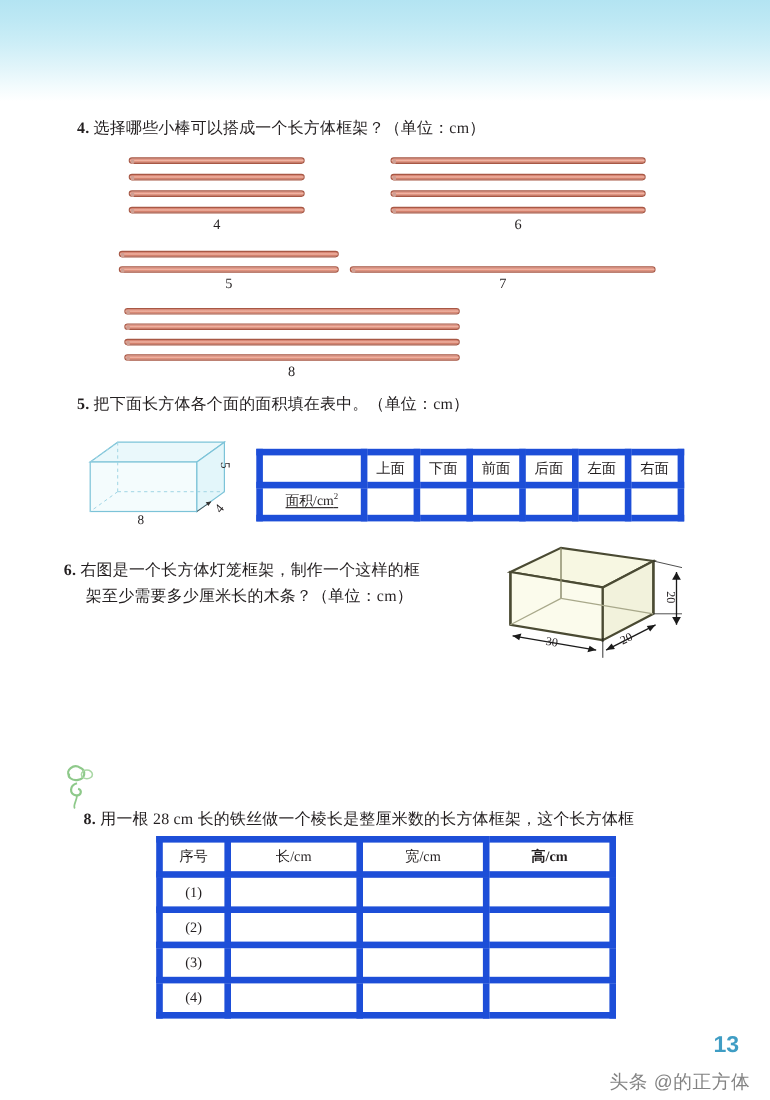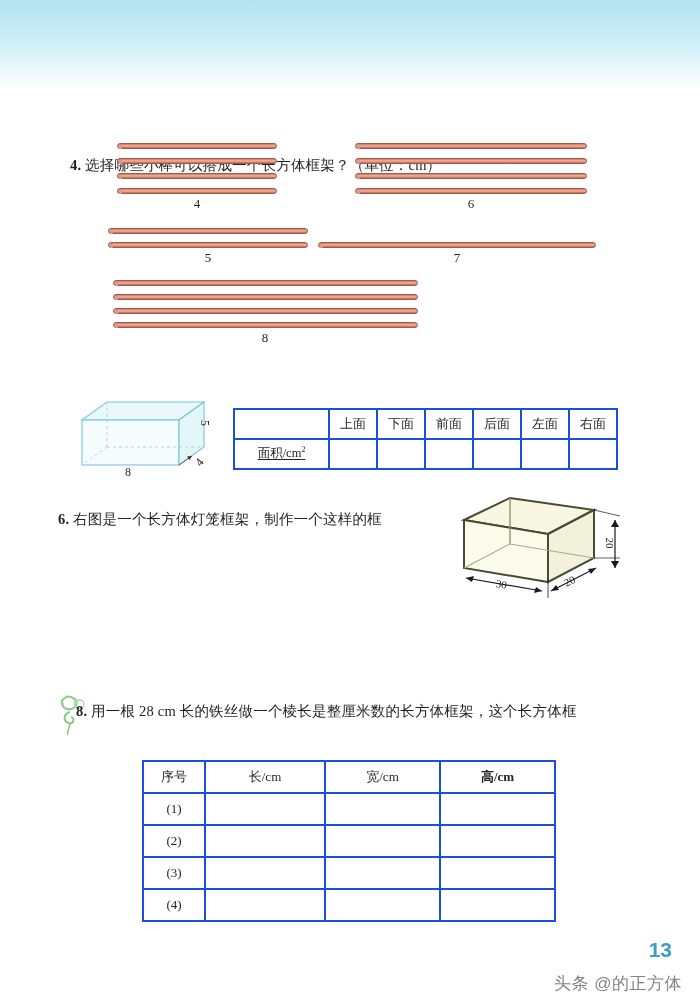--- a/index.html
+++ b/index.html
@@ -82,21 +82,21 @@
 
   
   table.grid {
     position: absolute;
     border-collapse: collapse;
     font-size: 13px;
     color: #231f20;
     background: #ffffff;
   }
   table.grid td, table.grid th {
-    border: 2px solid #1d4ed8;
+    border: 6px solid #1d4ed8;
     font-weight: normal;
     text-align: center;
     font-family: "Liberation Serif", serif;
     padding: 0;
   }
 
   #area-table { left: 233px; top: 408px; }
   #area-table td { height: 30px; }
   #area-table .c0 { width: 95px; text-decoration: underline; }
   #area-table .ch { width: 48px; }
@@ -145,21 +145,21 @@
     letter-spacing: .5px;
     opacity: .85;
   }
 </style>
 </head>
 <body>
 
 <div class="page">
 <div class="content">
 
-  <div class="q" style="left:70px; top:106px; width:560px;margin-top:48px;">
+  <div class="q" style="left:70px; top:106px; width:560px;">
     <span class="num">4.</span>
     <span>选择哪些小棒可以搭成一个长方体框架？（单位：cm）</span>
   </div>
 
   <div>
     <div class="stick" style="left:117px; top:143px; width:160px;">
           <span class="stick-cap" style="left:1px;"></span>
         </div>
     <div class="stick" style="left:117px; top:158px; width:160px;">
           <span class="stick-cap" style="left:1px;"></span>
@@ -215,20 +215,24 @@
         </div>
     <div class="stick" style="left:113px; top:308px; width:305px;">
           <span class="stick-cap" style="left:1px;"></span>
         </div>
     <div class="stick" style="left:113px; top:322px; width:305px;">
           <span class="stick-cap" style="left:1px;"></span>
         </div>
     <div class="stick-label" style="left:235px; top:330px; width:60px;">8</div>
   </div>
 
+  <div class="q" style="left:70px; top:357px; width:560px;">
+    <span class="num">5.</span>
+    <span>把下面长方体各个面的面积填在表中。（单位：cm）</span>
+  </div>
 
   <div class="box-wrap" style="left:72px; top:392px; width:160px; height:90px;">
     <svg width="160" height="90" viewBox="0 0 160 90">
 
       <polygon points="10,28 35,10 132,10 107,28" fill="#eaf8fb" stroke="#7cc3d8" stroke-width="1.1"></polygon>
 
       <rect x="10" y="28" width="97" height="45" fill="#f4fcfd" stroke="#7cc3d8" stroke-width="1.1"></rect>
 
       <polygon points="107,28 132,10 132,55 107,73" fill="#e3f6fa" stroke="#7cc3d8" stroke-width="1.1"></polygon>
 
@@ -269,20 +273,21 @@
         <td></td>
       </tr>
     </tbody>
   </table>
 
   <div class="q" style="left:58px; top:508px; width:400px;">
     <div>
       <span class="num">6.</span>
       <span>右图是一个长方体灯笼框架，制作一个这样的框</span>
     </div>
+    <div class="q-line2">架至少需要多少厘米长的木条？（单位：cm）</div>
   </div>
 
   <div class="lantern">
     <svg width="185" height="112" viewBox="0 0 185 112">
 
       <polygon points="12,28 58,6 142,18 96,42" fill="#f7f7e2" stroke="#4a4a33" stroke-width="2"></polygon>
 
       <polygon points="12,28 96,42 96,90 12,76" fill="#fbfbec" stroke="#4a4a33" stroke-width="2"></polygon>
 
       <polygon points="96,42 142,18 142,66 96,90" fill="#f2f2dc" stroke="#4a4a33" stroke-width="2"></polygon>
@@ -318,21 +323,21 @@
 
   <div class="q8-icon">
     <svg width="34" height="46" viewBox="0 0 34 46">
       <path d="M6 14 C2 8, 10 2, 16 6 C22 9, 20 16, 14 17 C8 18, 4 14, 6 11" fill="none" stroke="#8ec98a" stroke-width="2"></path>
       <path d="M13 20 C6 22, 6 30, 12 31 C17 32, 18 26, 14 25" fill="none" stroke="#8ec98a" stroke-width="2"></path>
       <path d="M13 31 C13 36, 9 40, 11 43" fill="none" stroke="#8ec98a" stroke-width="1.6"></path>
       <ellipse cx="22" cy="12" rx="5" ry="4" fill="none" stroke="#a9d7a4" stroke-width="1.4"></ellipse>
     </svg>
   </div>
 
-  <div class="q" style="left:76px; top:700px; width:565px;">
+  <div class="q" style="left:76px; top:734px; width:565px;">
     <div>
       <span class="num">8.</span>
       <span>用一根 28 cm 长的铁丝做一个棱长是整厘米数的长方体框架，这个长方体框</span>
     </div>
   </div>
 
   <table class="grid" id="answer-table">
     <tbody>
       <tr class="hdr">
         <td class="a0">序号</td>

